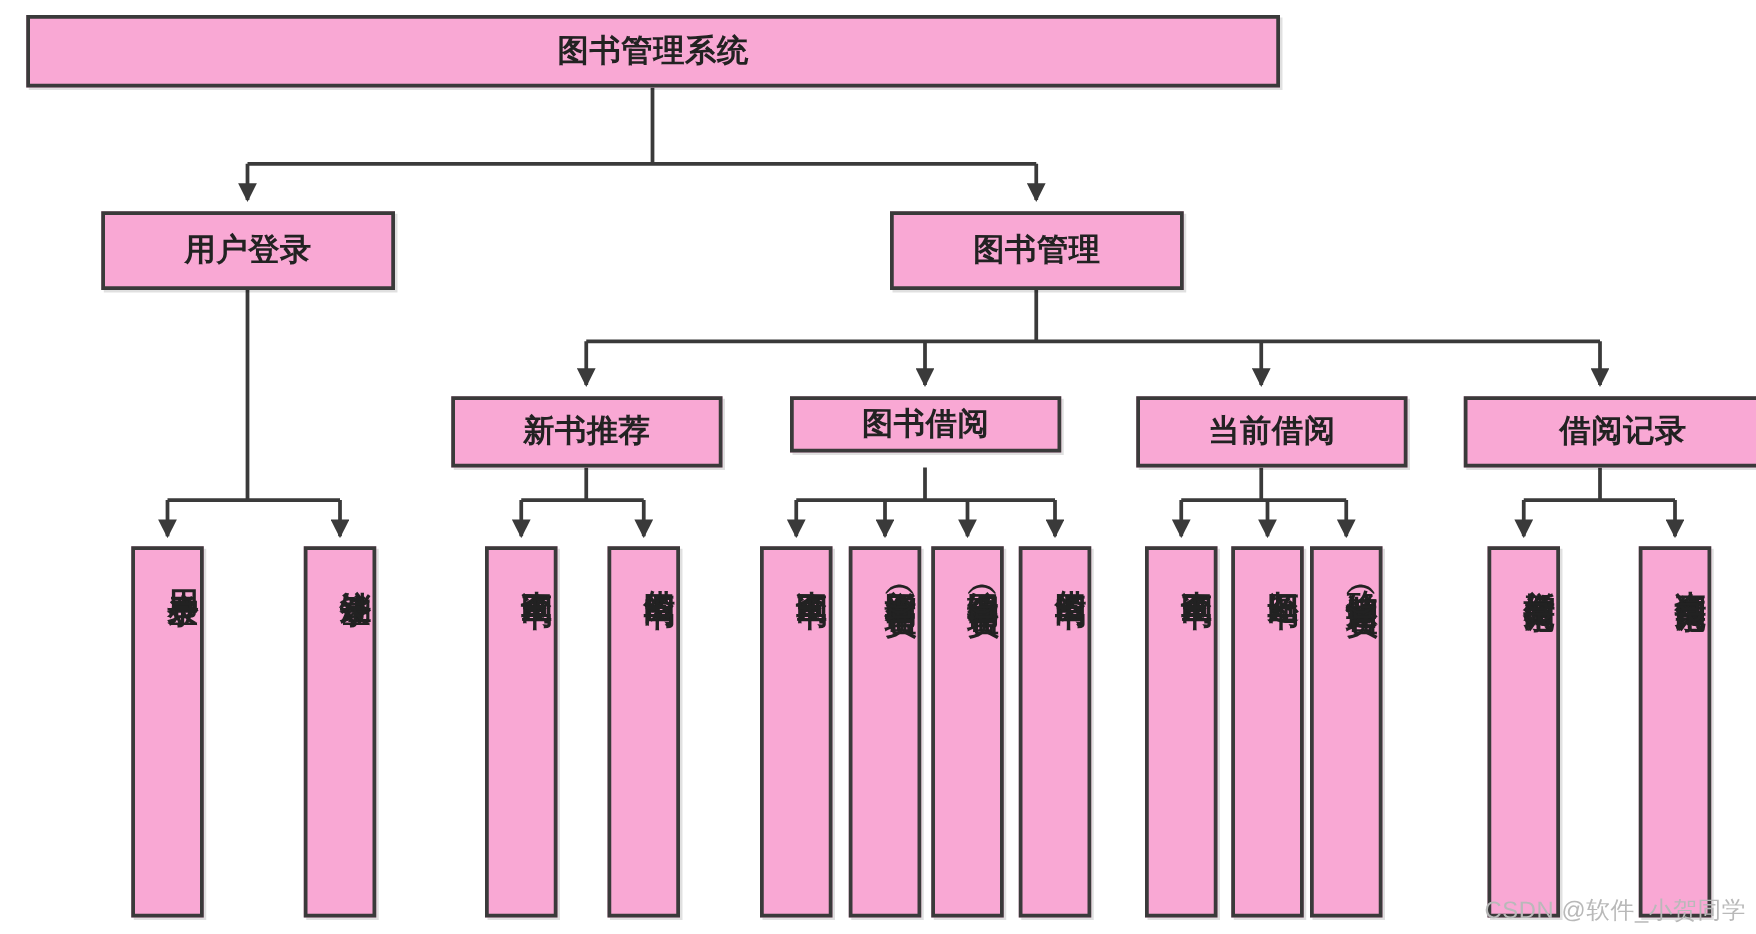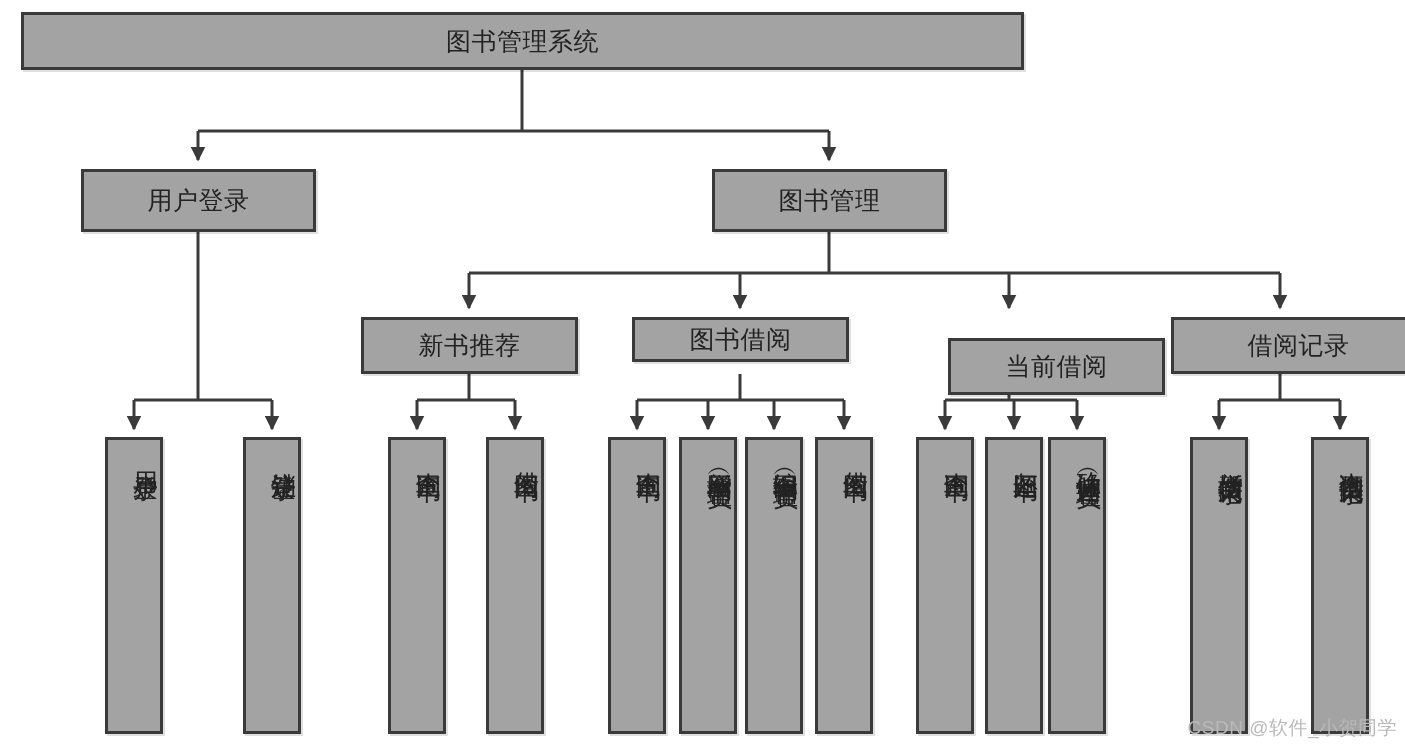--- a/index.html
+++ b/index.html
@@ -22,26 +22,27 @@
     left: 0;
     top: 0;
     width: 1405px;
     height: 747px;
     pointer-events: none;
   }
   .node {
     position: absolute;
     box-sizing: border-box;
     border: 3px solid #3a3a3a;
-    background: #a3a3a3;
+    background: #f9a8d4;
     display: flex;
     align-items: center;
     justify-content: center;
     color: #222222;
     box-shadow: 2px 2px 0 rgba(0,0,0,0.12);
+    font-weight: bold;
   }
   .node .label {
     display: block;
     text-align: center;
     letter-spacing: 0.5px;
     line-height: 1.15;
   }
   .node.h .label {
     font-size: 25px;
   }
@@ -137,21 +138,21 @@
   <div class="node h" style="left:712px; top:169px; width:235px; height:63px;">
     <span class="label">图书管理</span>
   </div>
 
   <div class="node h" style="left:361px; top:317px; width:217px; height:57px;">
     <span class="label">新书推荐</span>
   </div>
   <div class="node h" style="left:632px; top:317px; width:217px; height:45px;">
     <span class="label">图书借阅</span>
   </div>
-  <div class="node h" style="left:948px; top:317px; width:217px; height:57px;margin-top:21px;">
+  <div class="node h" style="left:909px; top:317px; width:217px; height:57px;">
     <span class="label">当前借阅</span>
   </div>
   <div class="node h" style="left:1171px; top:317px; width:255px; height:57px;">
     <span class="label">借阅记录</span>
   </div>
 
   <div class="node v" style="left:105px; top:437px; width:58px; height:297px;">
     <span class="label">用户登录</span>
   </div>
   <div class="node v" style="left:243px; top:437px; width:58px; height:297px;">

